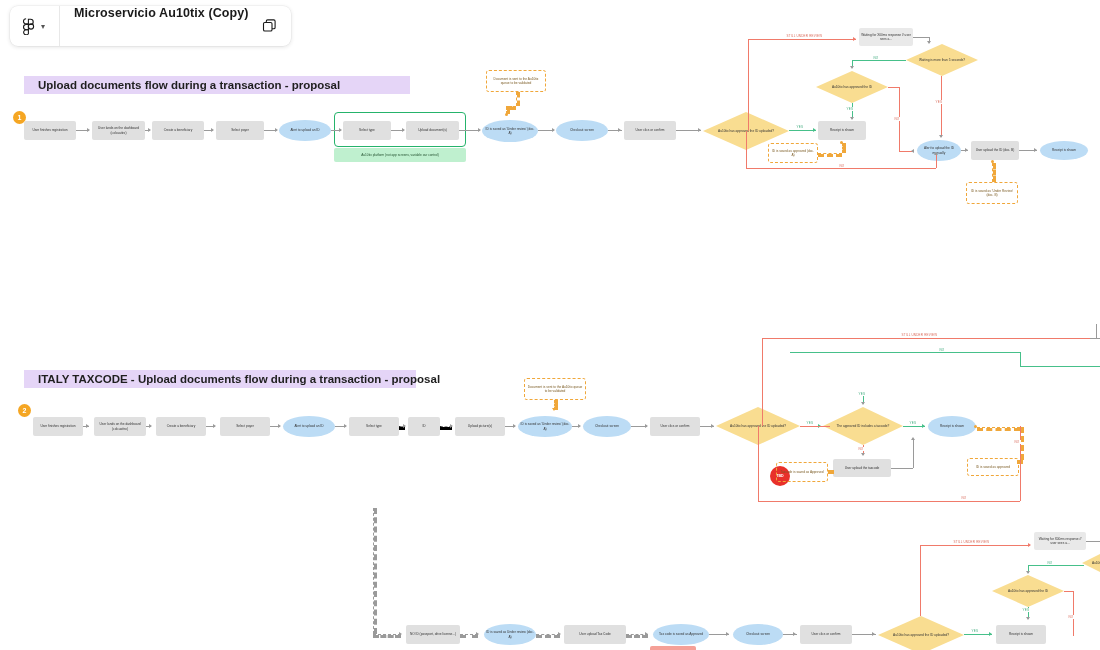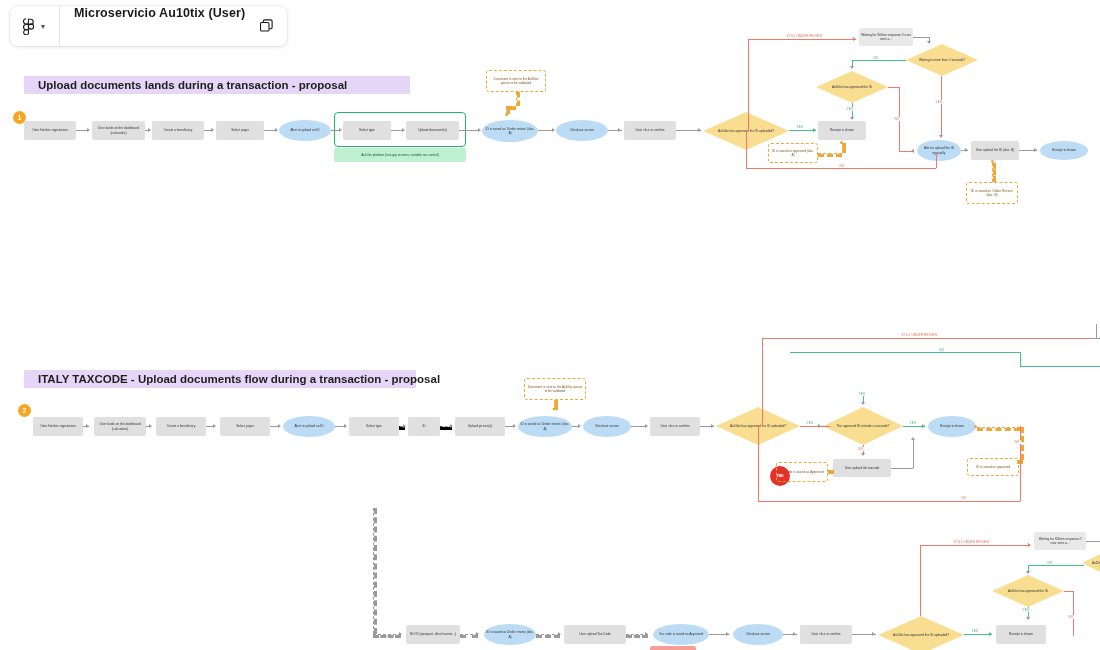--- a/index.html
+++ b/index.html
@@ -160,36 +160,36 @@
       <svg width="13" height="17" viewBox="0 0 13 17" fill="none" stroke="#1a1a1a" stroke-width="1.1">
         <circle cx="9" cy="8.5" r="2.6"></circle>
         <path d="M6.4 3.3H4.1a2.6 2.6 0 1 1 0-5.2" transform="translate(0,2.6)"></path>
         <path d="M6.4 1.3h2.2a2.6 2.6 0 0 1 0 5.2H6.4z"></path>
         <path d="M6.4 6.5H4.1a2.6 2.6 0 1 0 0 5.2h2.3z"></path>
         <path d="M6.4 11.7H4.3a2.6 2.6 0 1 0 2.1 4.1z"></path>
       </svg>
     </span>
     <span class="chev">▾</span>
   </div>
-  <div class="doc-title">Microservicio Au10tix (User)</div>
+  <div class="doc-title">Microservicio Au10tix (Copy)</div>
   <div class="tb-right">
     <span class="copies-icon">
       <svg width="17" height="17" viewBox="0 0 17 17" fill="none" stroke="#1a1a1a" stroke-width="1.1" stroke-linejoin="round">
         <rect x="2.5" y="4.5" width="8.5" height="8.5" rx="1.3"></rect>
         <path d="M5.3 4.5V3.2a1.3 1.3 0 0 1 1.3-1.3h6.2a1.3 1.3 0 0 1 1.3 1.3v6.2a1.3 1.3 0 0 1-1.3 1.3H11"></path>
       </svg>
     </span>
   </div>
 </div>
 
 <div class="canvas">
 
 <div class="flow" style="left:0;top:0;width:1100px;height:230px;">
 
-  <div class="banner" style="left:24px;top:76px;width:386px;height:18px;">Upload documents lands during a transaction - proposal</div>
+  <div class="banner" style="left:24px;top:76px;width:386px;height:18px;">Upload documents flow during a transaction - proposal</div>
 
   <div class="startdot" style="left:13px;top:111px;">1</div>
 
   <div class="group-box" style="left:334px;top:112px;width:132px;height:35px;"></div>
   <div class="node n-green-label" style="left:334px;top:148px;width:132px;height:14px;">Au10tix platform (not app screens, variable our control)</div>
 
   <div class="node n-proc" style="left:24px;top:121px;width:52px;height:19px;">User finishes registration</div>
   <div class="node n-proc" style="left:92px;top:121px;width:53px;height:19px;">User lands on the dashboard (colcuattro)</div>
   <div class="node n-proc" style="left:152px;top:121px;width:52px;height:19px;">Create a beneficiary</div>
   <div class="node n-proc" style="left:216px;top:121px;width:48px;height:19px;">Select payer</div>

